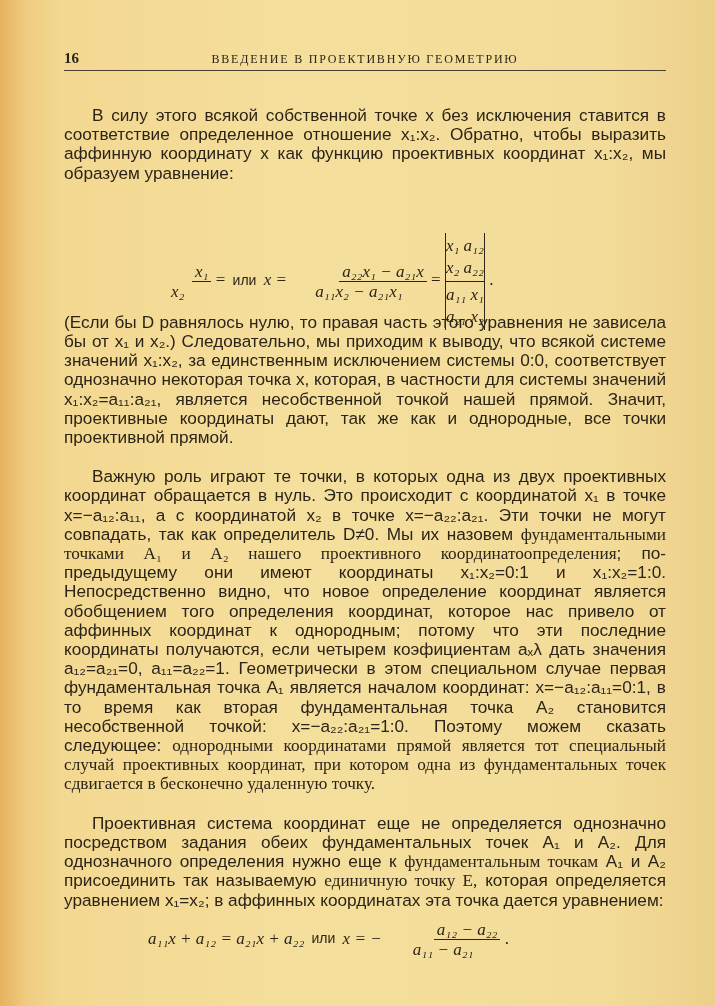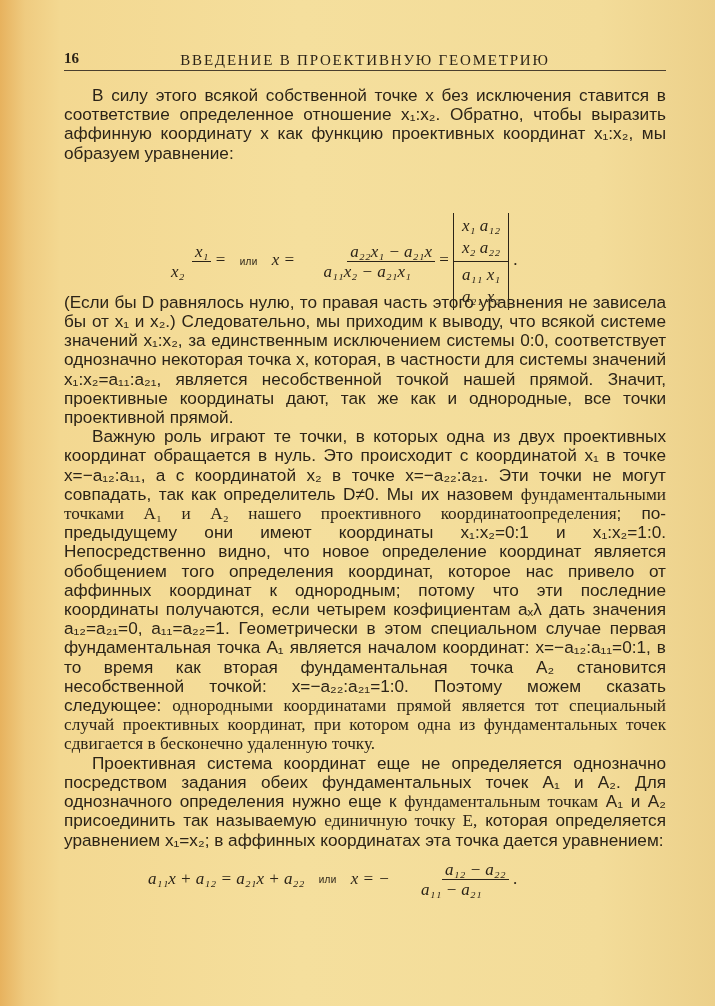--- a/index.html
+++ b/index.html
@@ -5,38 +5,38 @@
   html,body{margin:0;padding:0;}
   body{
     width:715px;height:1006px;overflow:hidden;
     background:linear-gradient(90deg,#e7b25e 0px,#efcb80 25px,#f3d891 60px,#f5df9d 300px,#f3dc99 600px,#ecd08a 715px);
     font-family:"Liberation Serif","DejaVu Serif",serif;
     color:#2c2418;
   }
   .page{position:relative;width:715px;height:706px;}
   .header{position:absolute;left:64px;top:50px;width:602px;height:18px;}
   .pnum{position:absolute;left:0;top:0;font-size:15px;font-weight:bold;}
-  .running{position:absolute;left:0;right:0;top:2px;text-align:center;font-size:15px;letter-spacing:1.8px;}
+  .running{position:absolute;left:0;right:0;top:2px;text-align:center;font-size:12px;letter-spacing:1.8px;}
   .rule{position:absolute;left:0;right:0;top:20px;border-top:1.5px solid #4a3f2e;}
   .body{position:absolute;left:64px;top:86px;width:602px;font-size:17.2px;line-height:19.2px;font-family:"Liberation Sans Narrow","Liberation Sans",sans-serif;}
   .p{margin:0;text-align:justify;text-align-last:left;}
-  .ind{text-indent:28px;}
+  .ind{text-indent:28px;margin-top:20px;}
   i,.m{font-family:"Liberation Serif",serif;font-style:italic;}
   .it{font-family:"Liberation Serif",serif;}
   .eq1{position:relative;height:130px;}
   .frac{display:inline-block;vertical-align:middle;text-align:center;}
   .frac .num,.frac .den{display:block;padding:0 3px;}
   .frac .num{border-bottom:1.3px solid #2c2418;margin-left:48px;}
   .eqrow{position:absolute;left:80px;top:50px;font-family:"Liberation Serif",serif;font-size:17px;white-space:nowrap;}
   .det{display:inline-block;vertical-align:middle;text-align:center;}
-  .det .dn,.det .dd{display:block;border-left:1.2px solid #2c2418;border-right:1.2px solid #2c2418;padding:2px 8px;line-height:22px;}
+  .det .dn,.det .dd{display:block;border-left:1.2px solid #2c2418;border-right:1.2px solid #2c2418;padding:2px 0;line-height:22px;}
   .det .dn{border-bottom:1.3px solid #2c2418;}
   .eq2{position:relative;height:70px;font-family:"Liberation Serif",serif;font-size:17px;}
   .eq2 .row{position:absolute;left:84px;top:10px;white-space:nowrap;}
-  .word{font-family:Liberation Mono, monospace;font-style:normal;font-size:10px;margin:0 10px;}
+  .word{font-family:Liberation Sans, sans-serif;font-style:normal;font-size:14px;margin:0 3px;}
 </style>
 </head>
 <body>
 
 <div class="page">
   <div class="header">
     <span class="pnum">16</span>
     <div class="running">ВВЕДЕНИЕ В ПРОЕКТИВНУЮ ГЕОМЕТРИЮ</div>
     <div class="rule"></div>
   </div>

